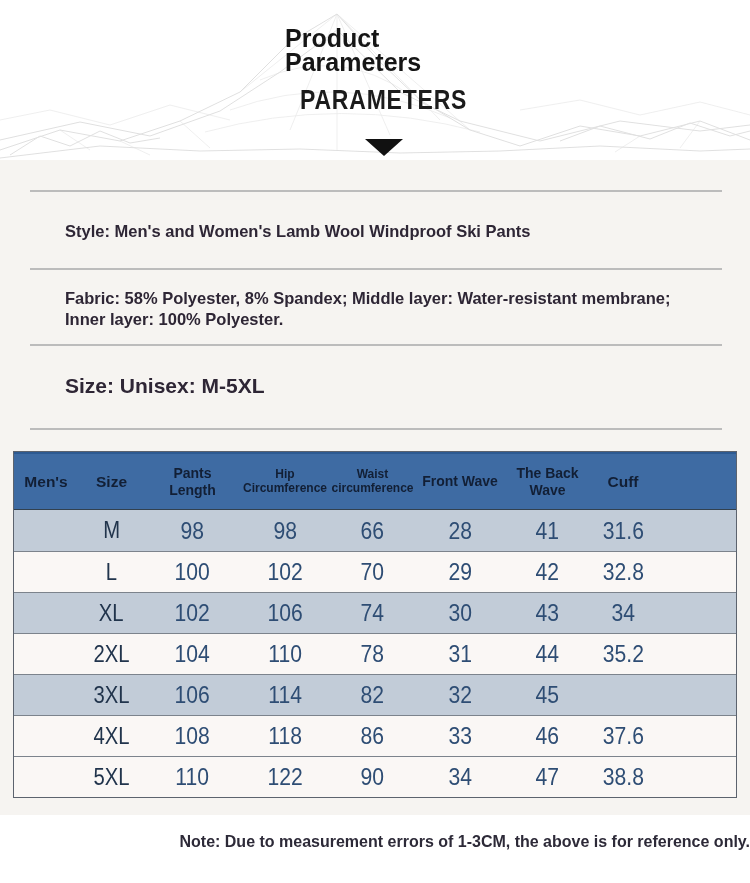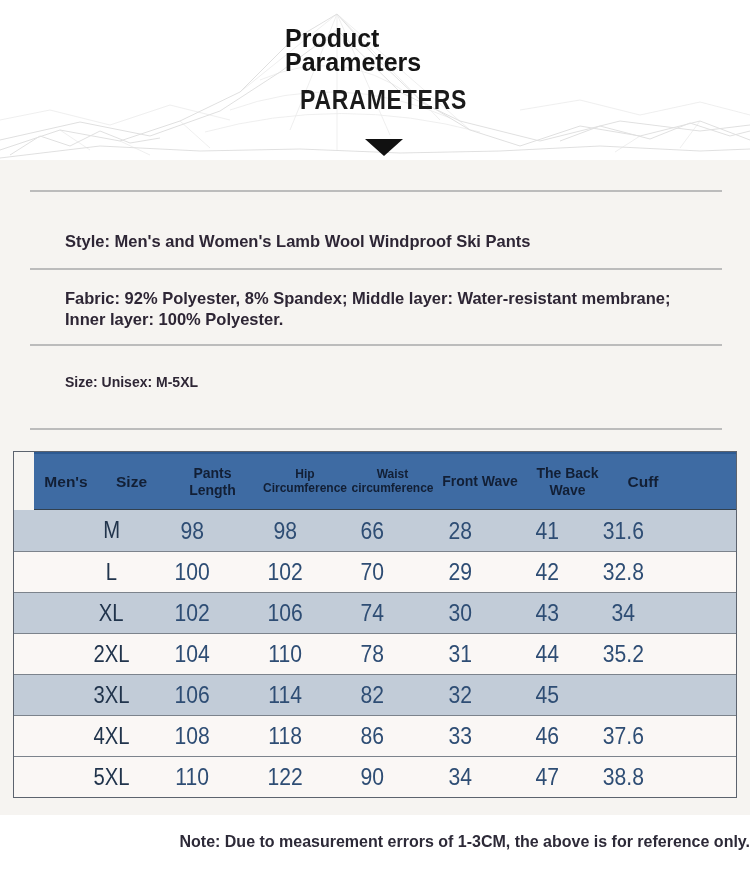--- a/index.html
+++ b/index.html
@@ -47,40 +47,39 @@
   }
   .divider {
     position: absolute; left: 30px; width: 692px; height: 2px;
     background: #bcbcbc;
   }
   .d1 { top: 190px; } .d2 { top: 268px; } .d3 { top: 344px; } .d4 { top: 428px; }
   .spec {
     position: absolute; left: 65px; width: 660px;
     font-weight: 700; color: #2e2635;
   }
-  .spec-style  { top: 232px; font-size: 16.5px; }
+  .spec-style  { top: 222px; font-size: 16.5px; }
   .spec-fabric { top: 288px; font-size: 16.5px; line-height: 21px; }
-  .spec-size   { top: 374px; font-size: 14px; }
+  .spec-size   { top: 374px; font-size: 21px; }
   .spec .line { display: block; }
   
   .size-table {
     position: absolute; top: 451px; left: 13px; width: 724px;
     border: 1px solid #5c636e;
   }
   .tr {
     display: grid;
     grid-template-columns: 64px 67px 95px 90px 85px 90px 85px 146px;
     align-items: center;
   }
   .thead {
     height: 58px;
     background: #3e6ba3;
     border-top: 2px solid #2d5a92;
     border-bottom: 1px solid #32414f;
-    margin-left: 20px;
   }
   .th {
     font-weight: 700; color: #121f35; text-align: center;
     white-space: pre-line; line-height: 1.15;
   }
   .h-lg { font-size: 15.5px; }
   .h-md { font-size: 14px; }
   .h-sm { font-size: 12px; }
   .row { height: 41px; }
   .row.shade { background: #c2ccd8; }
@@ -137,21 +136,21 @@
   <div class="mid-bg"></div>
 
   <div class="divider d1"></div>
   <div class="divider d2"></div>
   <div class="divider d3"></div>
   <div class="divider d4"></div>
 
   <div class="spec spec-style">Style: Men's and Women's Lamb Wool Windproof Ski Pants</div>
 
   <div class="spec spec-fabric">
-    <span class="line">Fabric: 92% Polyester, 8% Spandex; Middle layer: Water-resistant membrane;</span>
+    <span class="line">Fabric: 58% Polyester, 8% Spandex; Middle layer: Water-resistant membrane;</span>
     <span class="line">Inner layer: 100% Polyester.</span>
   </div>
 
   <div class="spec spec-size">Size: Unisex: M-5XL</div>
 
   <div class="size-table">
     <div class="tr thead">
       <div class="th h-lg">Men's</div>
       <div class="th h-lg">Size</div>
       <div class="th h-md">Pants

